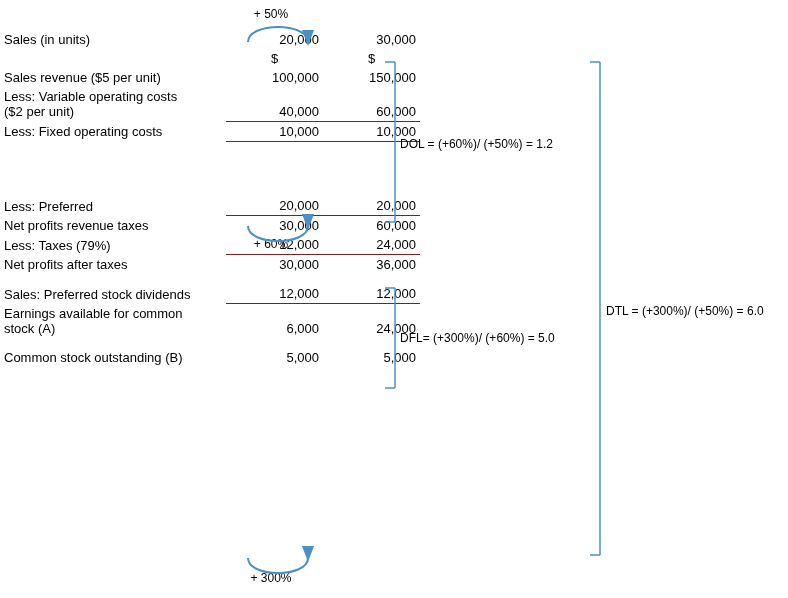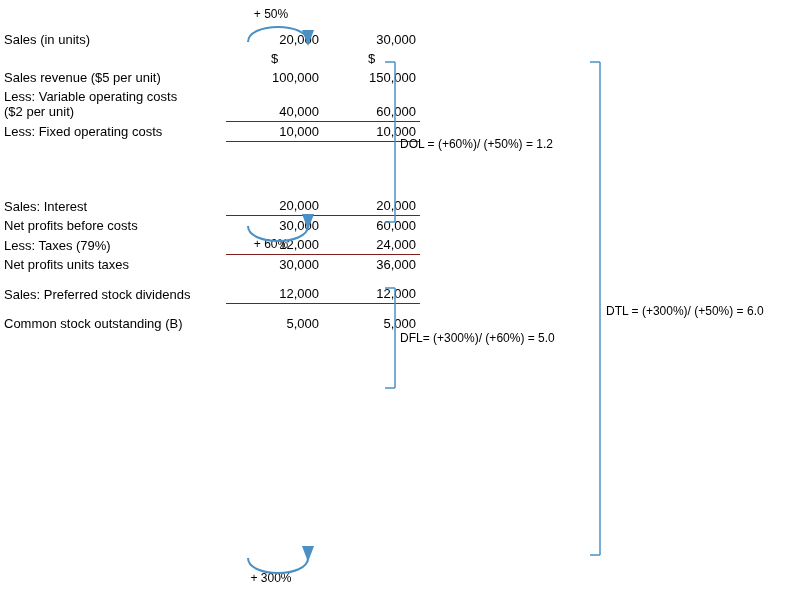--- a/index.html
+++ b/index.html
@@ -91,53 +91,58 @@
           <td class="num-col underline">10,000</td>
           <td class="num-col underline">10,000</td>
         </tr>
 
 
         <tr>
           <td colspan="3" style="height:55px;"></td>
         </tr>
 
         <tr>
-          <td class="label-col">Sales: Interest</td>
+          <td class="label-col">Less: Preferred</td>
           <td class="num-col underline">20,000</td>
           <td class="num-col underline">20,000</td>
         </tr>
 
         <tr>
-          <td class="label-col">Net profits before costs</td>
+          <td class="label-col">Net profits revenue taxes</td>
           <td class="num-col">30,000</td>
           <td class="num-col">60,000</td>
         </tr>
 
         <tr>
           <td class="label-col">Less: Taxes (79%)</td>
           <td class="num-col underline">12,000</td>
           <td class="num-col underline">24,000</td>
         </tr>
 
         <tr>
-          <td class="label-col">Net profits units taxes</td>
+          <td class="label-col">Net profits after taxes</td>
           <td class="num-col">30,000</td>
           <td class="num-col">36,000</td>
         </tr>
 
         <tr>
           <td colspan="3" style="height:10px;"></td>
         </tr>
 
         <tr>
           <td class="label-col">Sales: Preferred stock dividends</td>
           <td class="num-col underline">12,000</td>
           <td class="num-col underline">12,000</td>
         </tr>
 
+        <tr>
+          <td class="label-col">Earnings available for common<br>stock (A)</td>
+          <td class="num-col">6,000</td>
+          <td class="num-col">24,000</td>
+        </tr>
 
         <tr>
           <td colspan="3" style="height:10px;"></td>
         </tr>
 
         <tr>
           <td class="label-col">Common stock outstanding (B)</td>
           <td class="num-col">5,000</td>
           <td class="num-col">5,000</td>
         </tr>

